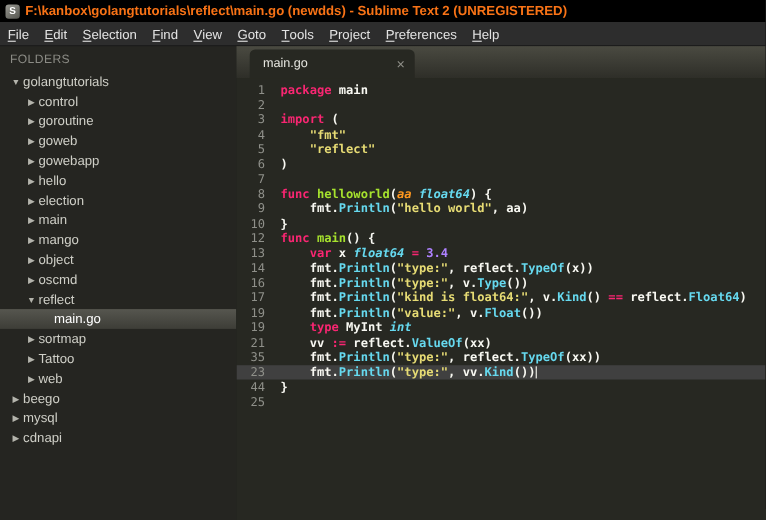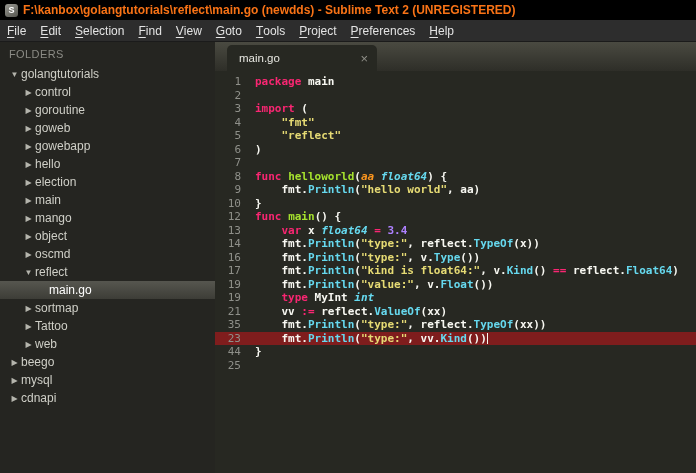--- a/index.html
+++ b/index.html
@@ -47,21 +47,21 @@
          border-radius:5px 5px 0 0; display:flex; align-items:center;
          justify-content:space-between; padding:0 9px 0 12px; cursor:default; }
   .tab-label { color:#e6e6e0; font-size:11.5px; }
   .tab-close { color:#8f8f88; font-size:13px; line-height:13px; cursor:pointer; }
 
   
   .code-area { flex:1; background:#272822; padding-top:4px; overflow:hidden;
                font-family:"DejaVu Sans Mono","Liberation Mono",monospace;
                font-size:11px; cursor:text; }
   .code-line { height:13.5px; line-height:13.5px; display:flex; white-space:pre; }
-  .code-line.current { background:#7f1d1d; }
+  .code-line.current { background:#404040; }
   .gutter { flex:0 0 40px; padding-right:14px; text-align:right; color:#8f908a; }
   .code-text { color:#f8f8f2;font-weight:bold; }
 
   .tk-k  { color:#f92672; }                      
   .tk-s  { color:#e6db74; }                      
   .tk-c  { color:#66d9ef; }                      
   .tk-ci { color:#66d9ef; font-style:italic; }   
   .tk-g  { color:#a6e22e; }                      
   .tk-n  { color:#ae81ff; }                      
   .tk-o  { color:#fd971f; font-style:italic; }   

